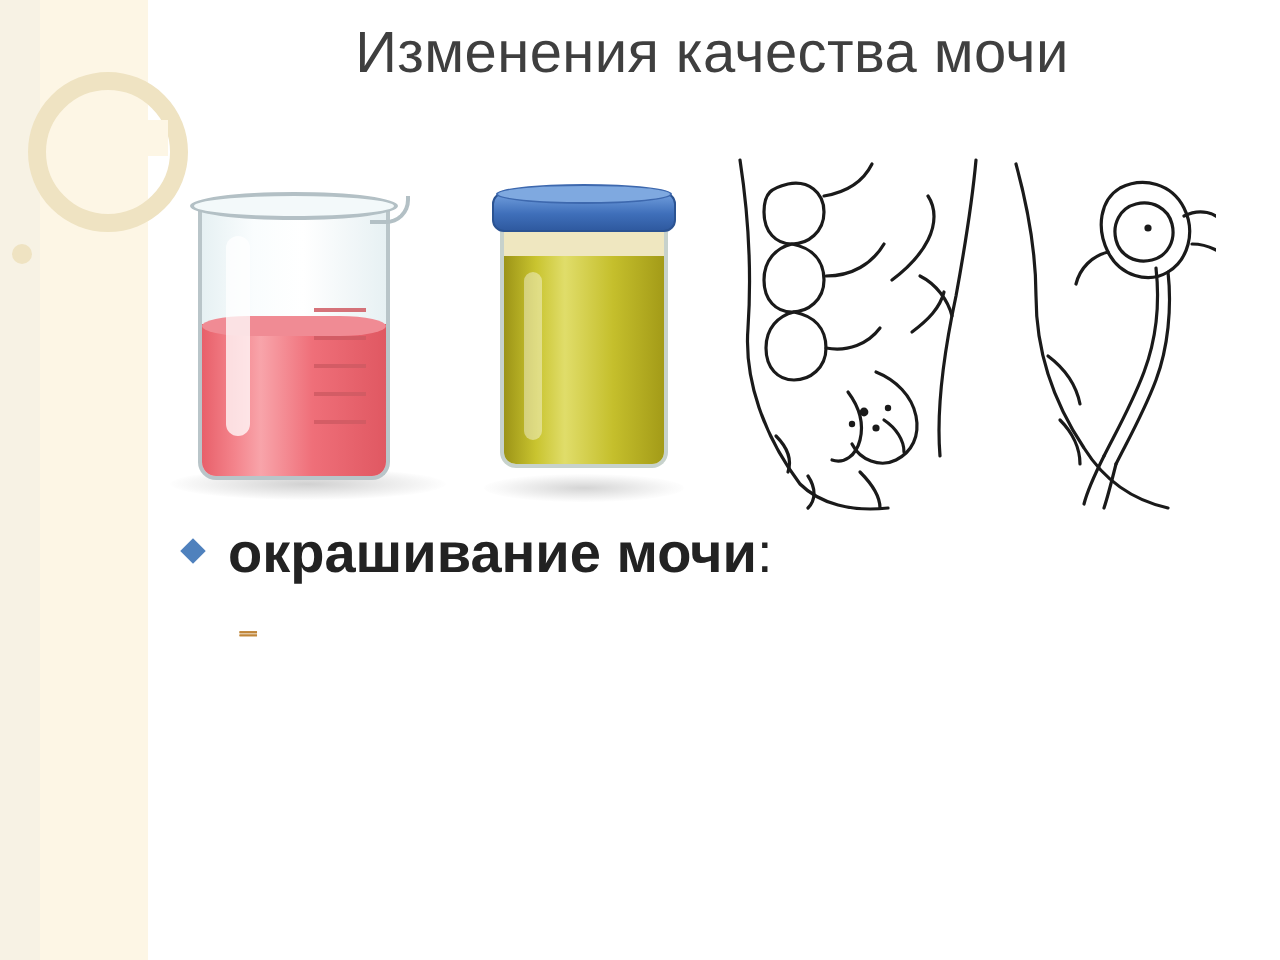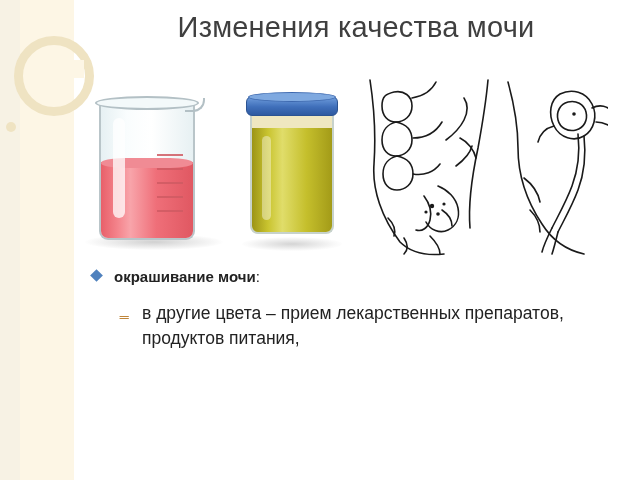--- a/index.html
+++ b/index.html
@@ -266,21 +266,21 @@
   
   .content {
     position: absolute;
     left: 88px;
     top: 262px;
     width: 524px;
   }
   .bullet1 {
     position: relative;
     padding-left: 26px;
-    font-size: 15px;
+    font-size: 28px;
     color: #222222;
     line-height: 30px;
   }
   .bullet1 .mark {
     position: absolute;
     left: 4px;
     top: 9px;
     width: 9px;
     height: 9px;
     background: #4f81bd;
@@ -407,18 +407,17 @@
     <div class="bullet1">
       <span class="mark"></span>
       <b>окрашивание мочи</b><span>:</span>
     </div>
     <div class="sub">
       <div class="bullet2">
         <span class="mark2">‗</span>
       </div>
       <div class="bullet2">
         <span class="mark2">‗</span>
-        <span>в другие цвета – прием лекарственных препаратов, продуктов питания,</span>
       </div>
     </div>
   </div>
 
 </div>
 
 </body></html>

